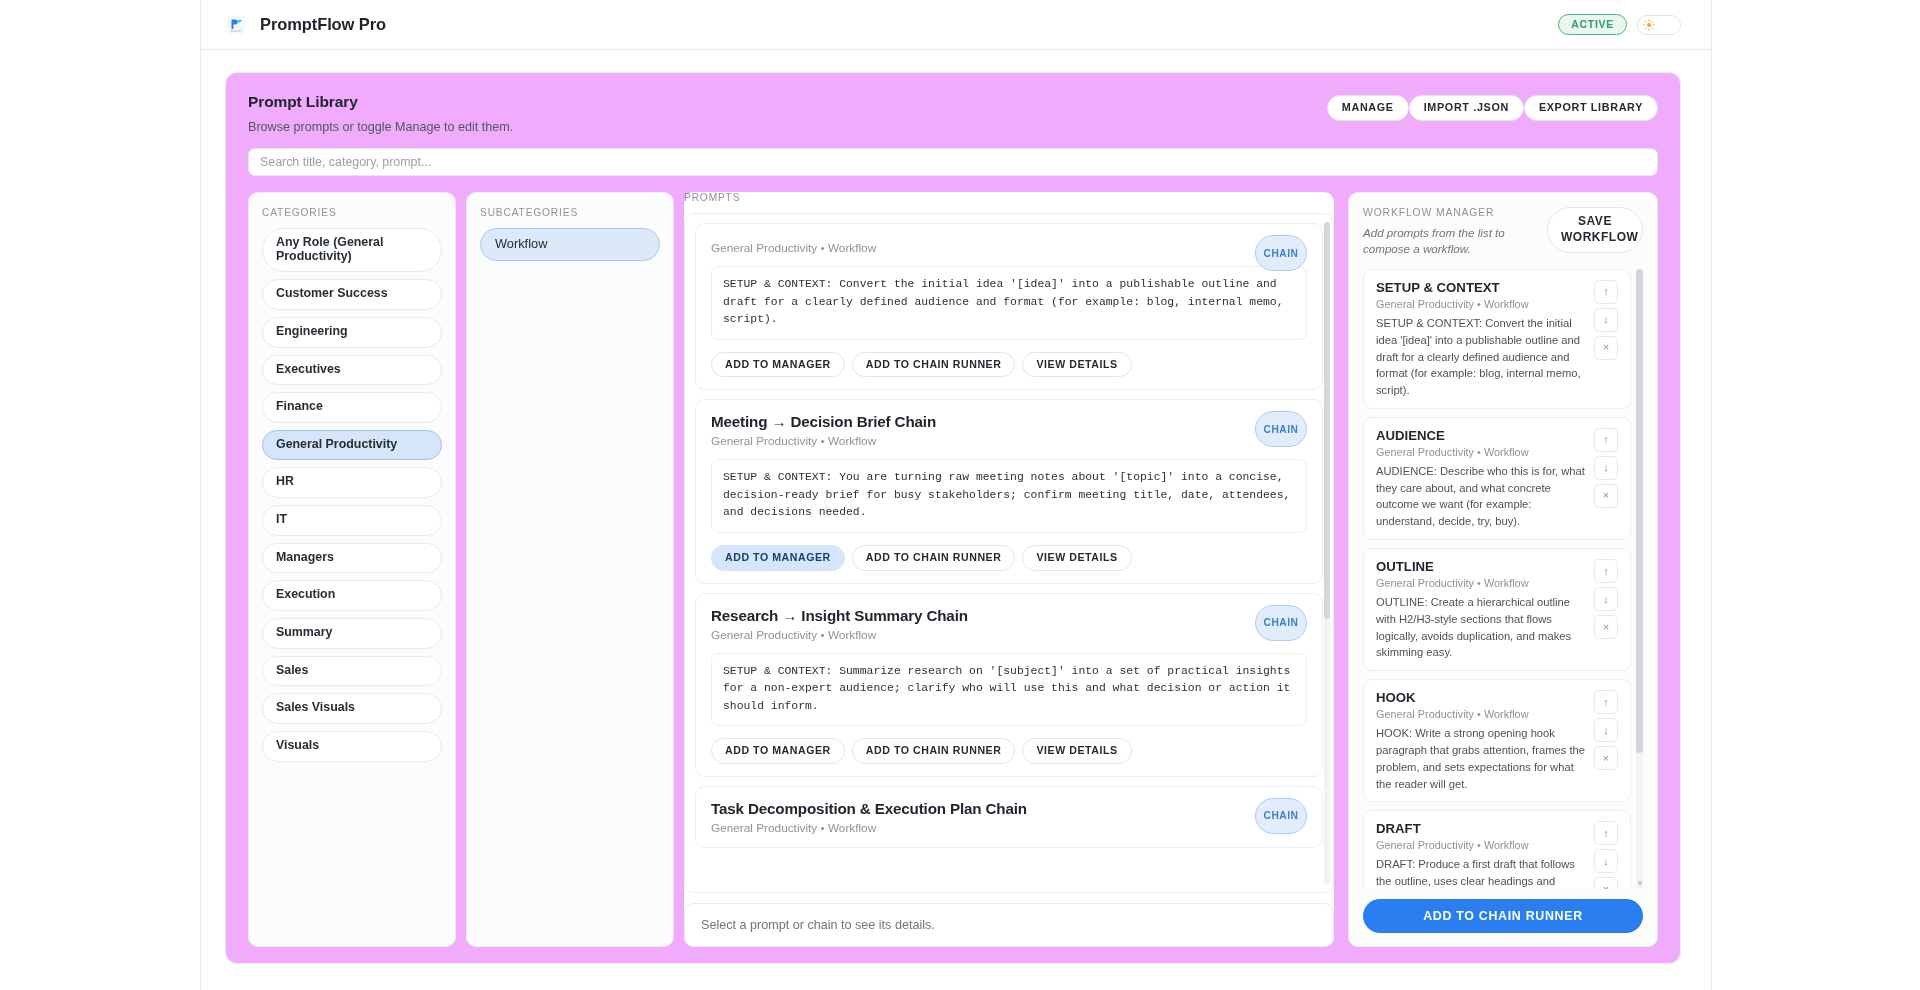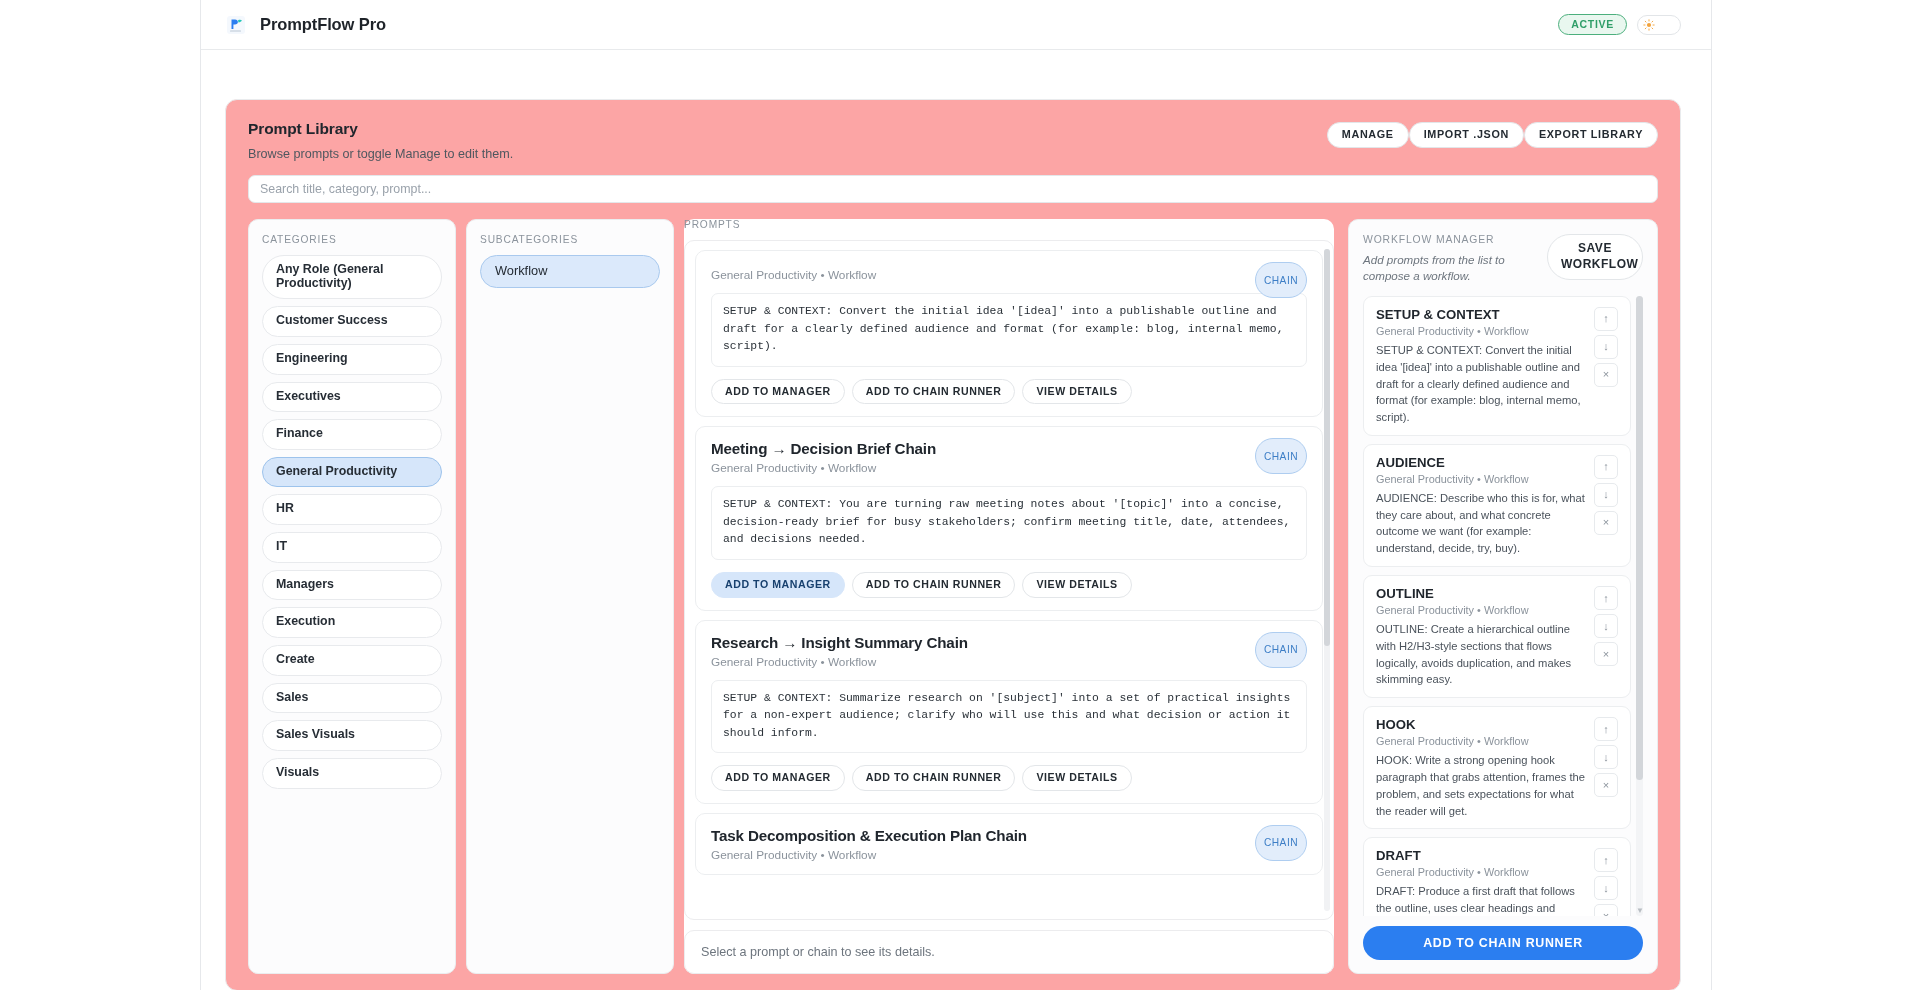--- a/index.html
+++ b/index.html
@@ -66,26 +66,25 @@
 
   
   .page {
     flex: 1;
     padding: 22px 30px 26px 24px;
     overflow: hidden;
   }
   .panel {
     border: 1px solid #e9ebed;
     border-radius: 12px;
-    background: #fca5a5;
+    background: #f0abfc;
     height: 100%;
     padding: 20px 22px 16px 22px;
     display: flex;
     flex-direction: column;
-    margin-top: 27px;
   }
   .panel-head { display: flex; align-items: flex-start; }
   .panel-title {
     font-size: 15.5px; font-weight: 700; color: #20262d;
     letter-spacing: -0.1px;
   }
   .panel-sub {
     margin-top: 9px;
     font-size: 12.6px; color: #4f575f;
   }
@@ -218,21 +217,21 @@
     position: absolute;
     right: 15px; top: 11px;
     width: 52px; height: 36px;
     border: 1px solid #aecdf0;
     background: #e2edfb;
     border-radius: 28px;
     display: flex; align-items: center; justify-content: center;
     font-size: 10.2px;
     letter-spacing: 0.5px;
     color: #3d7ec6;
-    font-weight: 400;
+    font-weight: 700;
   }
   .prompt-body {
     margin-top: 11px;
     border: 1px solid #eceef0;
     border-radius: 7px;
     padding: 9px 11px 10px;
     font-family: "Liberation Mono", monospace;
     font-size: 11.4px;
     line-height: 1.54;
     color: #2a3138;
@@ -425,21 +424,21 @@
               <div class="chip">Any Role (General Productivity)</div>
               <div class="chip">Customer Success</div>
               <div class="chip">Engineering</div>
               <div class="chip">Executives</div>
               <div class="chip">Finance</div>
               <div class="chip selected">General Productivity</div>
               <div class="chip">HR</div>
               <div class="chip">IT</div>
               <div class="chip">Managers</div>
               <div class="chip">Execution</div>
-              <div class="chip">Create</div>
+              <div class="chip">Summary</div>
               <div class="chip">Sales</div>
               <div class="chip">Sales Visuals</div>
               <div class="chip">Visuals</div>
             </div>
         </div>
 
         <div class="col col-subcategories">
           <div class="col-label">SUBCATEGORIES</div>
           <div id="subcategories-list">
               <div class="chip sub selected">Workflow</div>

